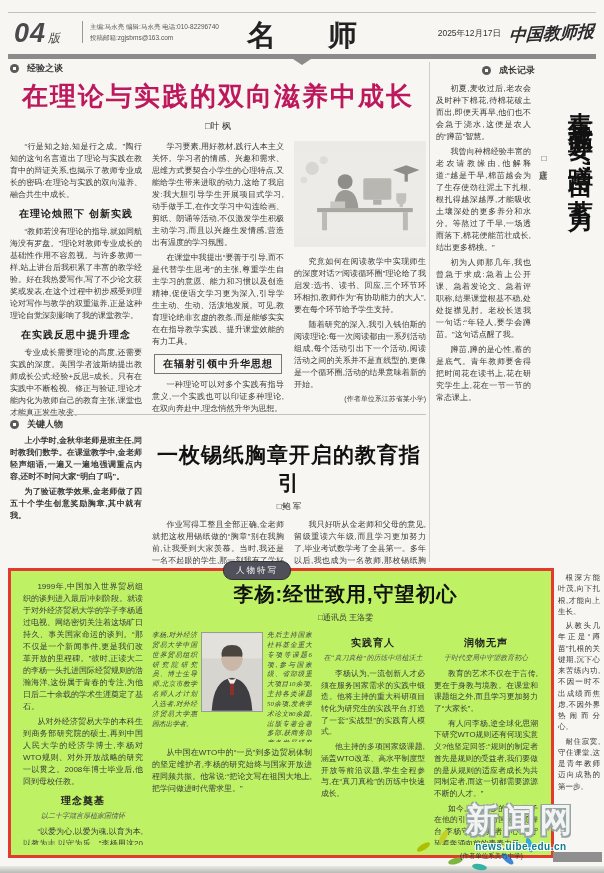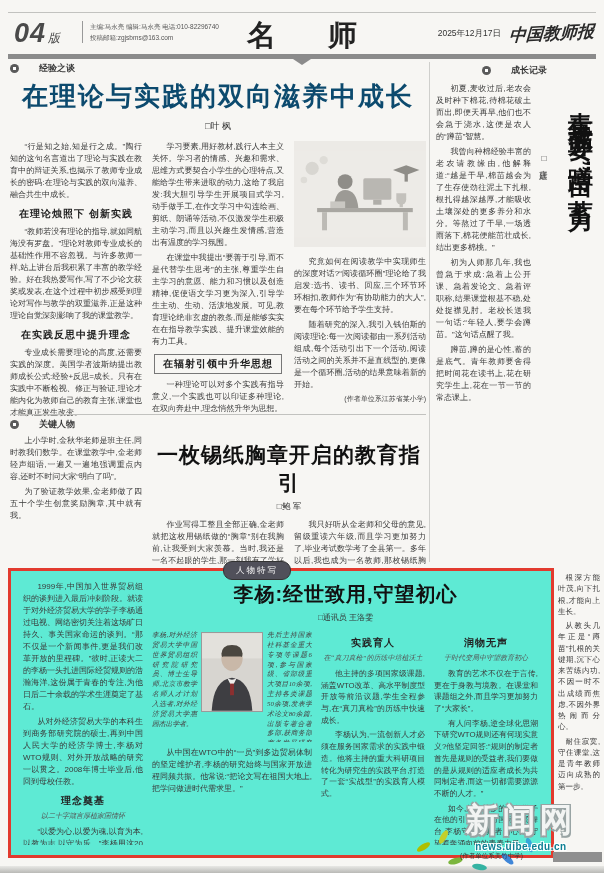--- a/index.html
+++ b/index.html
@@ -22,37 +22,37 @@
     font-size:29px; font-weight:800; letter-spacing:22px; text-indent:22px; color:#222; }
   .right-head { position:absolute; right:0; top:6px; display:flex; align-items:center; gap:8px; }
   .pub-date { font-size:8.5px; color:#333; }
   .paper-logo { font-family:"Liberation Serif","DejaVu Serif",serif; font-style:italic;
     font-weight:700; font-size:17px; color:#2a2a2a; transform:rotate(-3deg) skewX(-6deg); }
   .head-rule { position:absolute; left:8px; right:8px; top:54px; height:5px; background:#8b8b8b; }
   .head-notch { position:absolute; top:59px; left:293px; width:0; height:0;
     border-left:9px solid transparent; border-right:9px solid transparent; border-top:6px solid #8b8b8b; }
 
   
-  .sec-label { display:flex; align-items:center; gap:20px; font-size:9px; font-weight:700; color:#3c3c3c;text-align:center; }
+  .sec-label { display:flex; align-items:center; gap:8px; font-size:9px; font-weight:700; color:#3c3c3c;text-align:center; }
   .bullet { width:9px; height:9px; border-radius:50%;
     background:radial-gradient(circle at 50% 50%, #fff 0 1.5px, #5a5a5a 2px); display:inline-block; }
   .body-text p { font-size:8px; line-height:1.5; text-align:justify; color:#3a3a3a;
     text-indent:1.8em; margin-bottom:3px; }
   .cols { display:flex; gap:10px; }
   .col { flex:1; overflow:hidden; }
   .subhead { font-size:10px; font-weight:800; text-align:center; color:#222; margin:6px 0 5px; letter-spacing:1px; }
   .subhead.boxed { border:1px solid #777; padding:2px 4px; margin:6px 2px 5px; }
   .kicker { font-size:7px; text-align:center; color:#555; font-style:italic;
     font-family:"Liberation Serif","DejaVu Serif",serif; margin:-2px 0 5px; }
   .attribution { font-size:7px; color:#444; text-align:right; margin-top:3px; }
 
   
   .lead { position:absolute; left:10px; top:62px; width:416px; height:350px; }
   .lead-headline { font-size:26px; font-weight:800; letter-spacing:2px; text-align:center;
-    color:#0c4a6e; margin-top:4px; }
+    color:#be185d; margin-top:4px; }
   .lead-byline { font-size:9px; text-align:center; color:#333; margin:6px 0 8px; }
   .lead-cols { height:282px; }
   .illu { width:100%; height:106px; margin-bottom:5px; background:#eceae6; }
 
   
   .vdiv { position:absolute; left:429px; top:62px; width:1px; height:500px; background:#cfcfcc; }
 
   
   .growth { position:absolute; left:436px; top:64px; width:162px; height:498px; }
   .growth .sec-label { margin-left:46px; margin-bottom:6px; }
@@ -61,29 +61,29 @@
   .growth-text p { font-size:8px; }
   .v-byline { writing-mode:vertical-rl; font-size:8.5px; color:#444; padding-top:70px; width:13px; }
   .v-headline { writing-mode:vertical-rl; font-size:25px; font-weight:800; letter-spacing:7px;
     color:#111; width:42px; padding-top:8px; }
   .growth-bottom { position:absolute; left:558px; top:572px; width:42px; height:280px; overflow:hidden; }
   .growth-bottom p { font-size:7.5px; text-indent:1em; }
 
   
   .kp { position:absolute; left:10px; top:418px; width:416px; height:146px; }
   .kp-flex { display:flex; gap:10px; height:128px; margin-top:4px; }
-  .kp-col1 { width:132px; overflow:hidden; }
+  .kp-col1 { width:132px; overflow:hidden;font-weight:bold; }
   .kp-right { flex:1; }
   .kp-headline { font-size:21px; font-weight:800; letter-spacing:1px; text-align:center; color:#111; margin-top:6px; }
   .kp-byline { font-size:8.5px; text-align:center; color:#333; margin:4px 0 6px; }
   .kp-cols { height:72px; }
 
   
   .profile { position:absolute; left:8px; top:568px; width:546px; height:290px;
-    border:3px solid #e23a2e; background:#5eead4; padding:10px 12px; }
+    border:3px solid #e23a2e; background:#bef264; padding:10px 12px; }
   .badge { position:absolute; top:-10px; left:212px; background:#50505a; color:#fff;
     font-size:8.5px; letter-spacing:2px; padding:2.5px 12px; border-radius:9px;
     border:1px solid #333; }
   .rb-flex { display:flex; gap:9px; height:100%; }
   .rb-col1 { width:120px; overflow:hidden; }
   .rb-main { flex:1; display:flex; flex-direction:column; overflow:hidden; }
   .rb-headline { font-size:20px; font-weight:800; letter-spacing:1px; text-align:center; color:#111; }
   .rb-byline { font-size:8px; text-align:center; color:#333; margin:4px 0 7px; }
   .rb-bodyrow { display:flex; gap:9px; flex:1; overflow:hidden; }
   .rb-zoneA { width:160px; overflow:hidden; }
@@ -275,22 +275,22 @@
               <div class="bio-text">先后主持国家社科基金重大专项等课题6项,参与国家级、省部级重大项目10余项,主持各类课题50余项,发表学术论文80余篇,出版专著合著多部,获商务部商务发展研究成果奖等多个奖项。</div>
             </div>
             <div>
                 <p>从中国在WTO中的“一员”到多边贸易体制的坚定维护者,李杨的研究始终与国家开放进程同频共振。他常说:“把论文写在祖国大地上,把学问做进时代需求里。”</p>
               </div>
           </div>
           <div class="rb-zoneB">
             <div class="subhead">实践育人</div>
             <div class="kicker">在“真刀真枪”的历练中培植沃土</div>
             <div>
+                <p>李杨认为,一流创新人才必须在服务国家需求的实践中锻造。他将主持的重大科研项目转化为研究生的实践平台,打造了一套“实战型”的实践育人模式。</p>
                 <p>他主持的多项国家级课题,涵盖WTO改革、高水平制度型开放等前沿议题,学生全程参与,在“真刀真枪”的历练中快速成长。</p>
-                <p>李杨认为,一流创新人才必须在服务国家需求的实践中锻造。他将主持的重大科研项目转化为研究生的实践平台,打造了一套“实战型”的实践育人模式。</p>
               </div>
           </div>
           <div class="rb-zoneC">
             <div class="subhead">润物无声</div>
             <div class="kicker">于时代变局中守望教育初心</div>
             <div>
                 <p>教育的艺术不仅在于言传,更在于身教与境教。在课堂和课题组之外,而且学习更加努力了“大家长”。</p>
                 <p>有人问李杨,逆全球化思潮下研究WTO规则还有何现实意义?他坚定回答:“规则的制定者首先是规则的受益者,我们要做的是从规则的适应者成长为共同制定者,而这一切都需要源源不断的人才。”</p>
                 <p>如今,越来越多的青年学子在他的引领下走向国际经贸舞台,李杨守望着师者初心,也守望着奔涌向前的青春力量。</p>
               </div>

